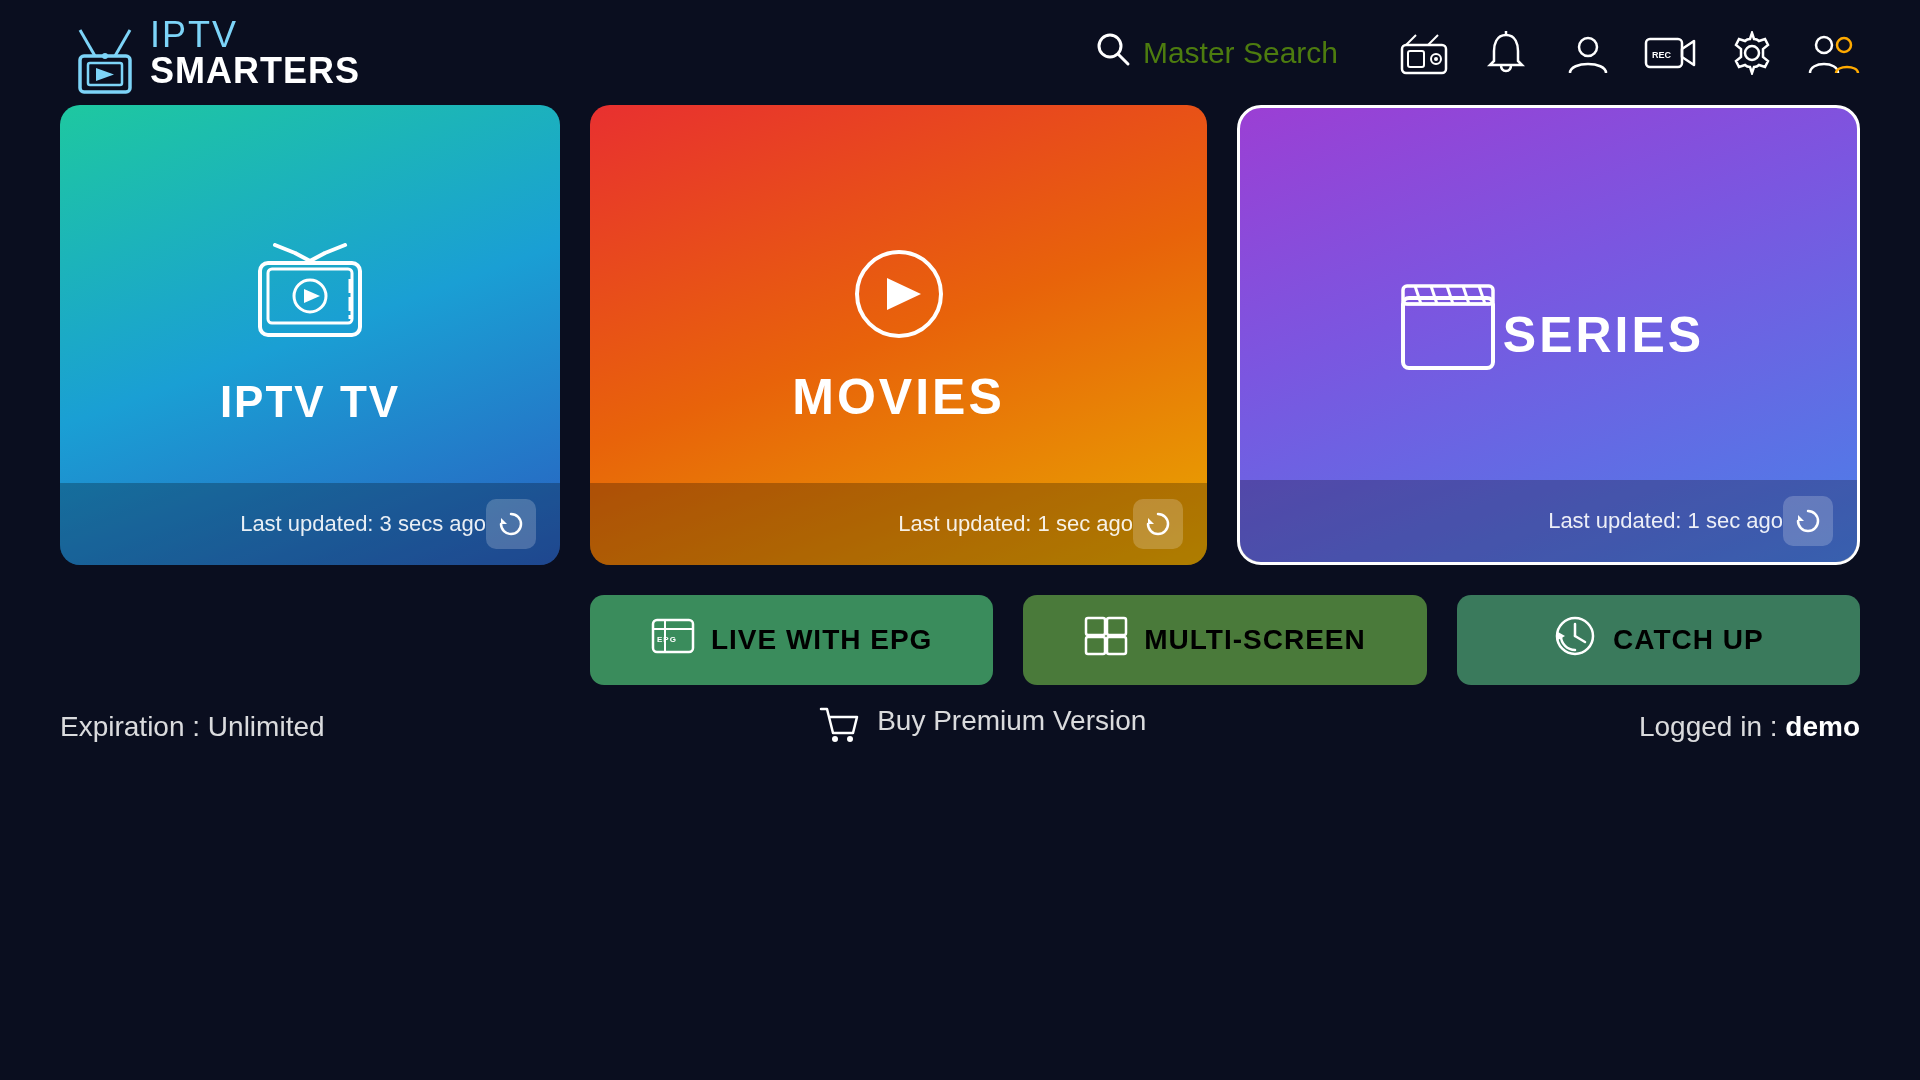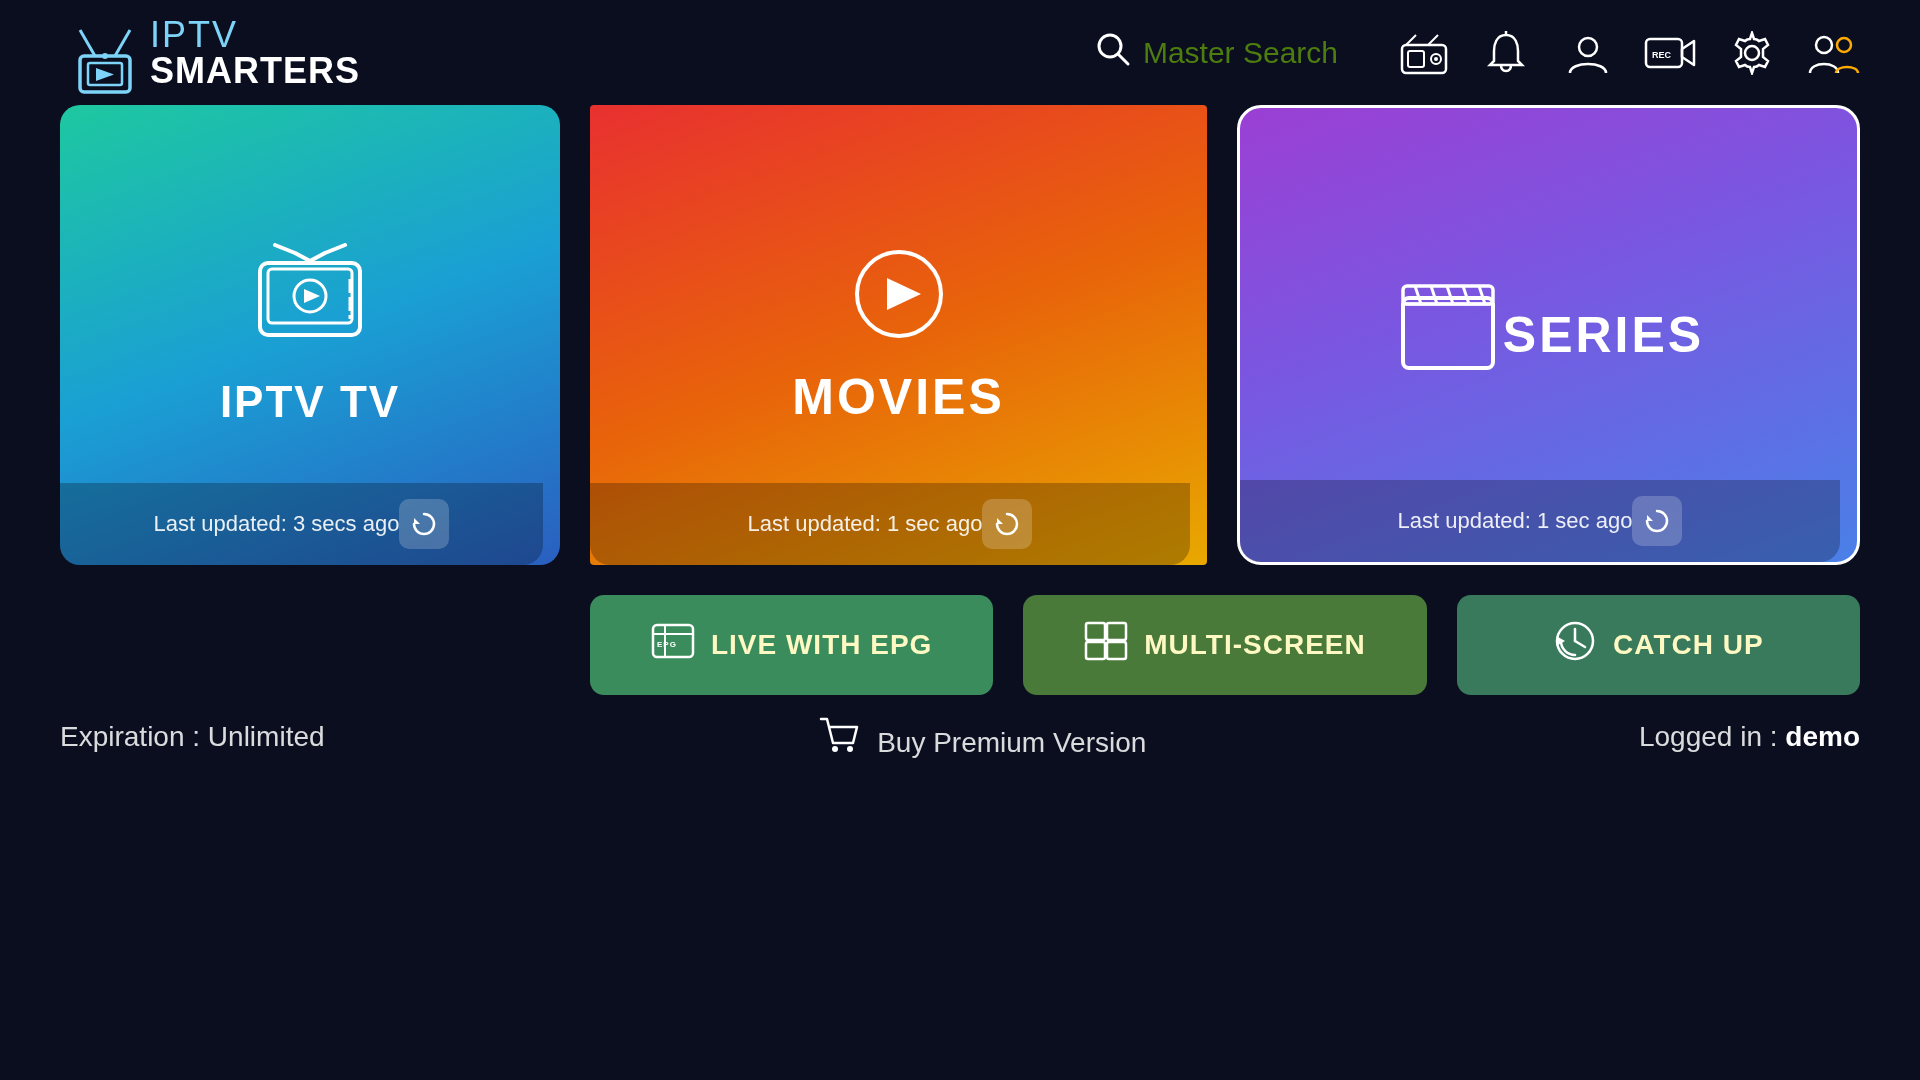--- a/index.html
+++ b/index.html
@@ -126,24 +126,24 @@
       font-size: 44px;
       font-weight: 800;
       color: white;
       letter-spacing: 2px;
     }
 
     .card-footer {
       position: absolute;
       bottom: 0;
       left: 0;
-      right: 17px;
-      display: flex;
-      align-items: center;
-      justify-content: center;
+      right: 0;
+      display: flex;
+      align-items: center;
+      justify-content: flex-end;
       padding: 16px 24px;
       background: rgba(0,0,0,0.25);
       border-radius: 0 0 20px 20px;
     }
 
     .card-footer-text {
       font-size: 22px;
       color: rgba(255,255,255,0.9);
     }
 
@@ -157,21 +157,21 @@
       justify-content: center;
       cursor: pointer;
       font-size: 26px;
       color: white;
     }
 
     
     .card-movies {
       flex: 1;
       height: 460px;
-      border-radius: 4px;
+      border-radius: 20px;
       background: linear-gradient(160deg, #e83030 0%, #e8630a 50%, #e8a800 100%);
       display: flex;
       flex-direction: column;
       align-items: center;
       justify-content: center;
       position: relative;
       cursor: pointer;
     }
 
     .card-movies .card-icon {
@@ -213,30 +213,30 @@
 
     
     .bottom-row {
       display: flex;
       gap: 30px;
       margin-left: 530px;
     }
 
     .bottom-btn {
       flex: 1;
-      height: 100px;
+      height: 90px;
       border-radius: 14px;
       display: flex;
       align-items: center;
       justify-content: center;
       gap: 16px;
       cursor: pointer;
       font-size: 28px;
       font-weight: 700;
-      color: #fef9c3;
+      color: #000000;
       letter-spacing: 1px;
     }
 
     .btn-epg {
       background: #3a8c5c;
     }
 
     .btn-multiscreen {
       background: #4a7a3a;
     }
@@ -258,21 +258,21 @@
       margin-top: 20px;
     }
 
     .footer-expiry {
       font-size: 28px;
       color: rgba(255,255,255,0.85);
     }
 
     .footer-premium {
       display: flex;
-      align-items: flex-end;
+      align-items: flex-start;
       gap: 16px;
       font-size: 28px;
       color: rgba(255,255,255,0.85);
       cursor: pointer;
     }
 
     .footer-logged {
       font-size: 28px;
       color: rgba(255,255,255,0.85);
     }

